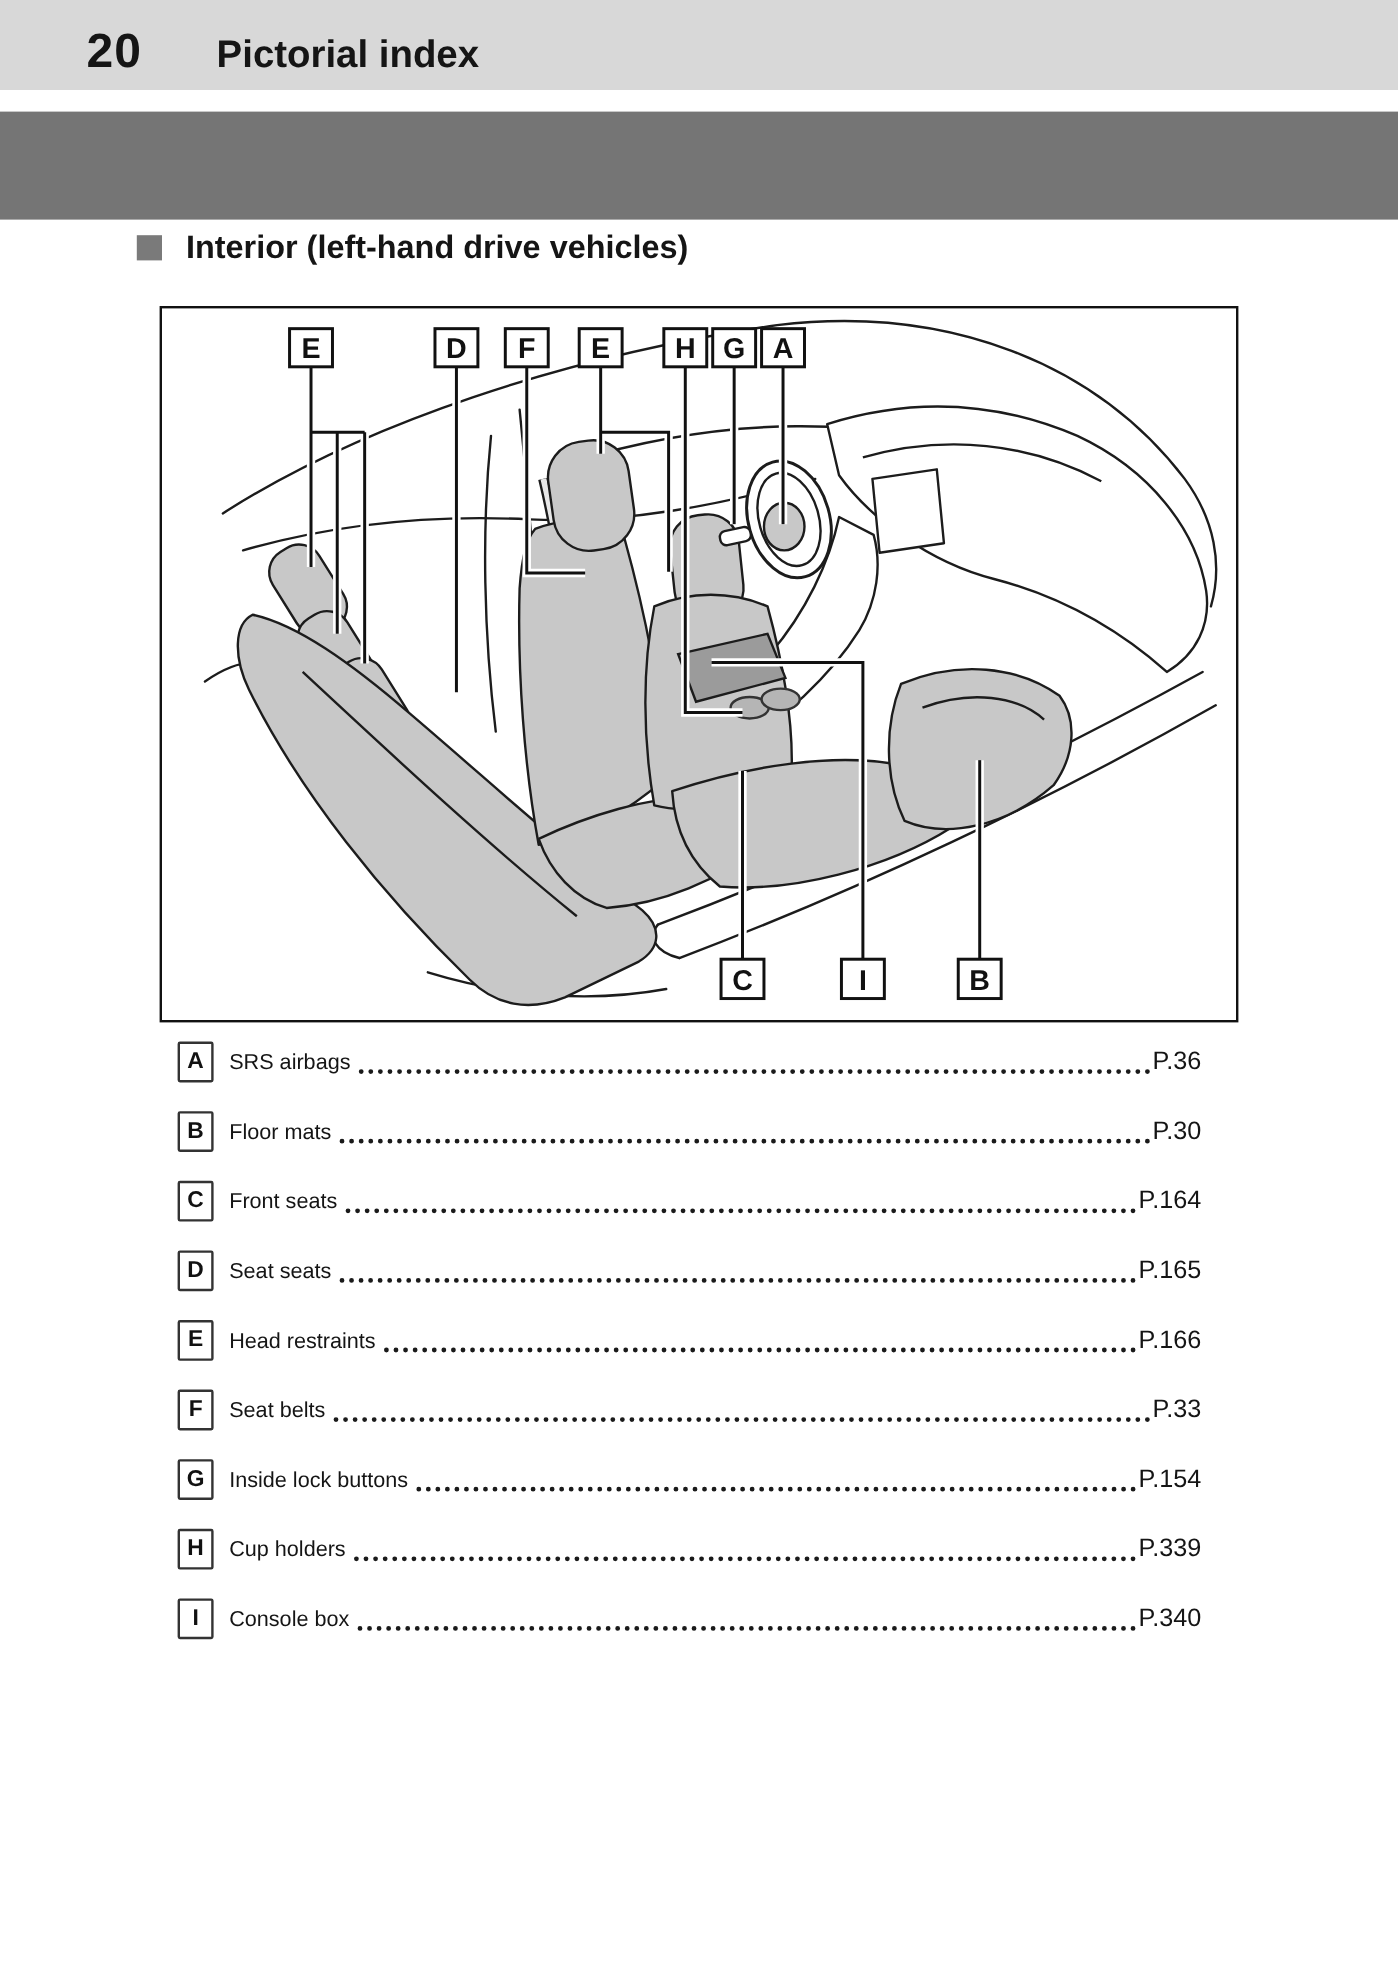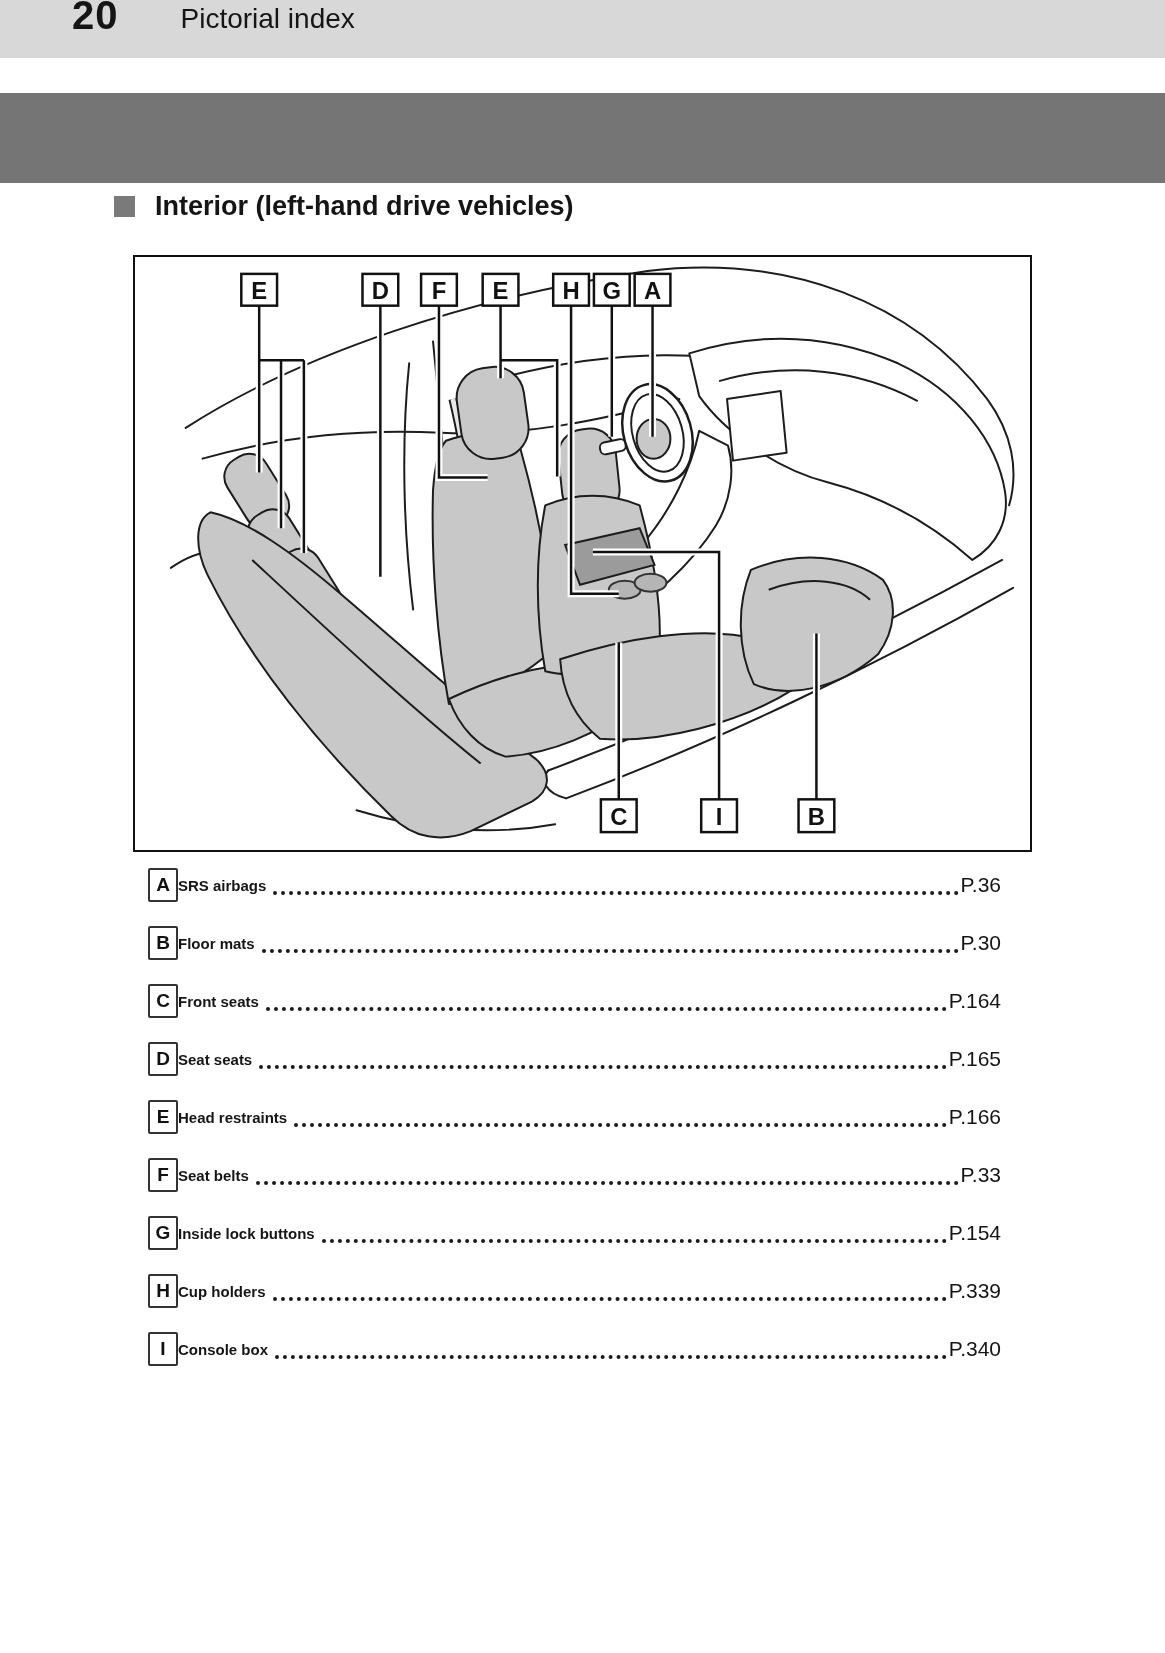--- a/index.html
+++ b/index.html
@@ -5,30 +5,30 @@
   html,body{margin:0;padding:0;background:#ffffff;}
   .page{
     position:relative;
     width:1165px;height:1653px;
     background:#ffffff;
     font-family:"Liberation Sans", sans-serif;
     color:#111;
     overflow:hidden;
   }
   .header-bar{
-    position:absolute;left:0;top:0;width:1165px;height:58px;
+    position:absolute;left:0;top:0;width:1165px;height:75px;
     background:#d8d8d8;
-    display:flex;align-items:flex-end;padding-bottom:23px;box-sizing:border-box;
+    display:flex;align-items:flex-end;padding-bottom:12px;box-sizing:border-box;
   }
   .page-number{
     margin-left:72px;font-size:40px;font-weight:bold;line-height:1;color:#151515;
     letter-spacing:1px;
   }
   .section-title{
-    margin-left:62px;font-size:28px;font-weight:normal;line-height:1.1;color:#151515;
+    margin-left:62px;font-size:32px;font-weight:bold;line-height:1.1;color:#151515;
   }
   .chapter-band{
     position:absolute;left:0;top:93px;width:1165px;height:90px;
     background:#757575;
   }
   .section-heading{
     position:absolute;left:114px;top:191px;margin:0;
     font-size:27px;font-weight:bold;color:#151515;
     display:flex;align-items:center;gap:17px;
   }
@@ -48,22 +48,22 @@
   .index-row{
     display:flex;align-items:center;height:58px;
   }
   .key-box{
     flex:0 0 auto;width:26px;height:30px;
     border:2px solid #333;border-radius:2px;background:#fff;
     display:flex;align-items:center;justify-content:center;
     font-size:19px;font-weight:bold;color:#111;
   }
   .item-label{
-    flex:0 0 auto;margin-left:0;
-    font-size:15px;font-weight:bold;color:#151515;white-space:nowrap;
+    flex:0 0 auto;margin-left:13px;
+    font-size:18px;font-weight:normal;color:#151515;white-space:nowrap;
   }
   .leader{
     flex:1 1 auto;height:0;border-bottom:4px dotted #1a1a1a;
     margin:16px 2px 0 7px;align-self:center;
   }
   .page-ref{
     flex:0 0 auto;font-size:21px;font-weight:normal;color:#151515;white-space:nowrap;
   }
   .svg-label{font-family:"Liberation Sans",sans-serif;font-size:24px;font-weight:bold;fill:#111;}
 </style>

